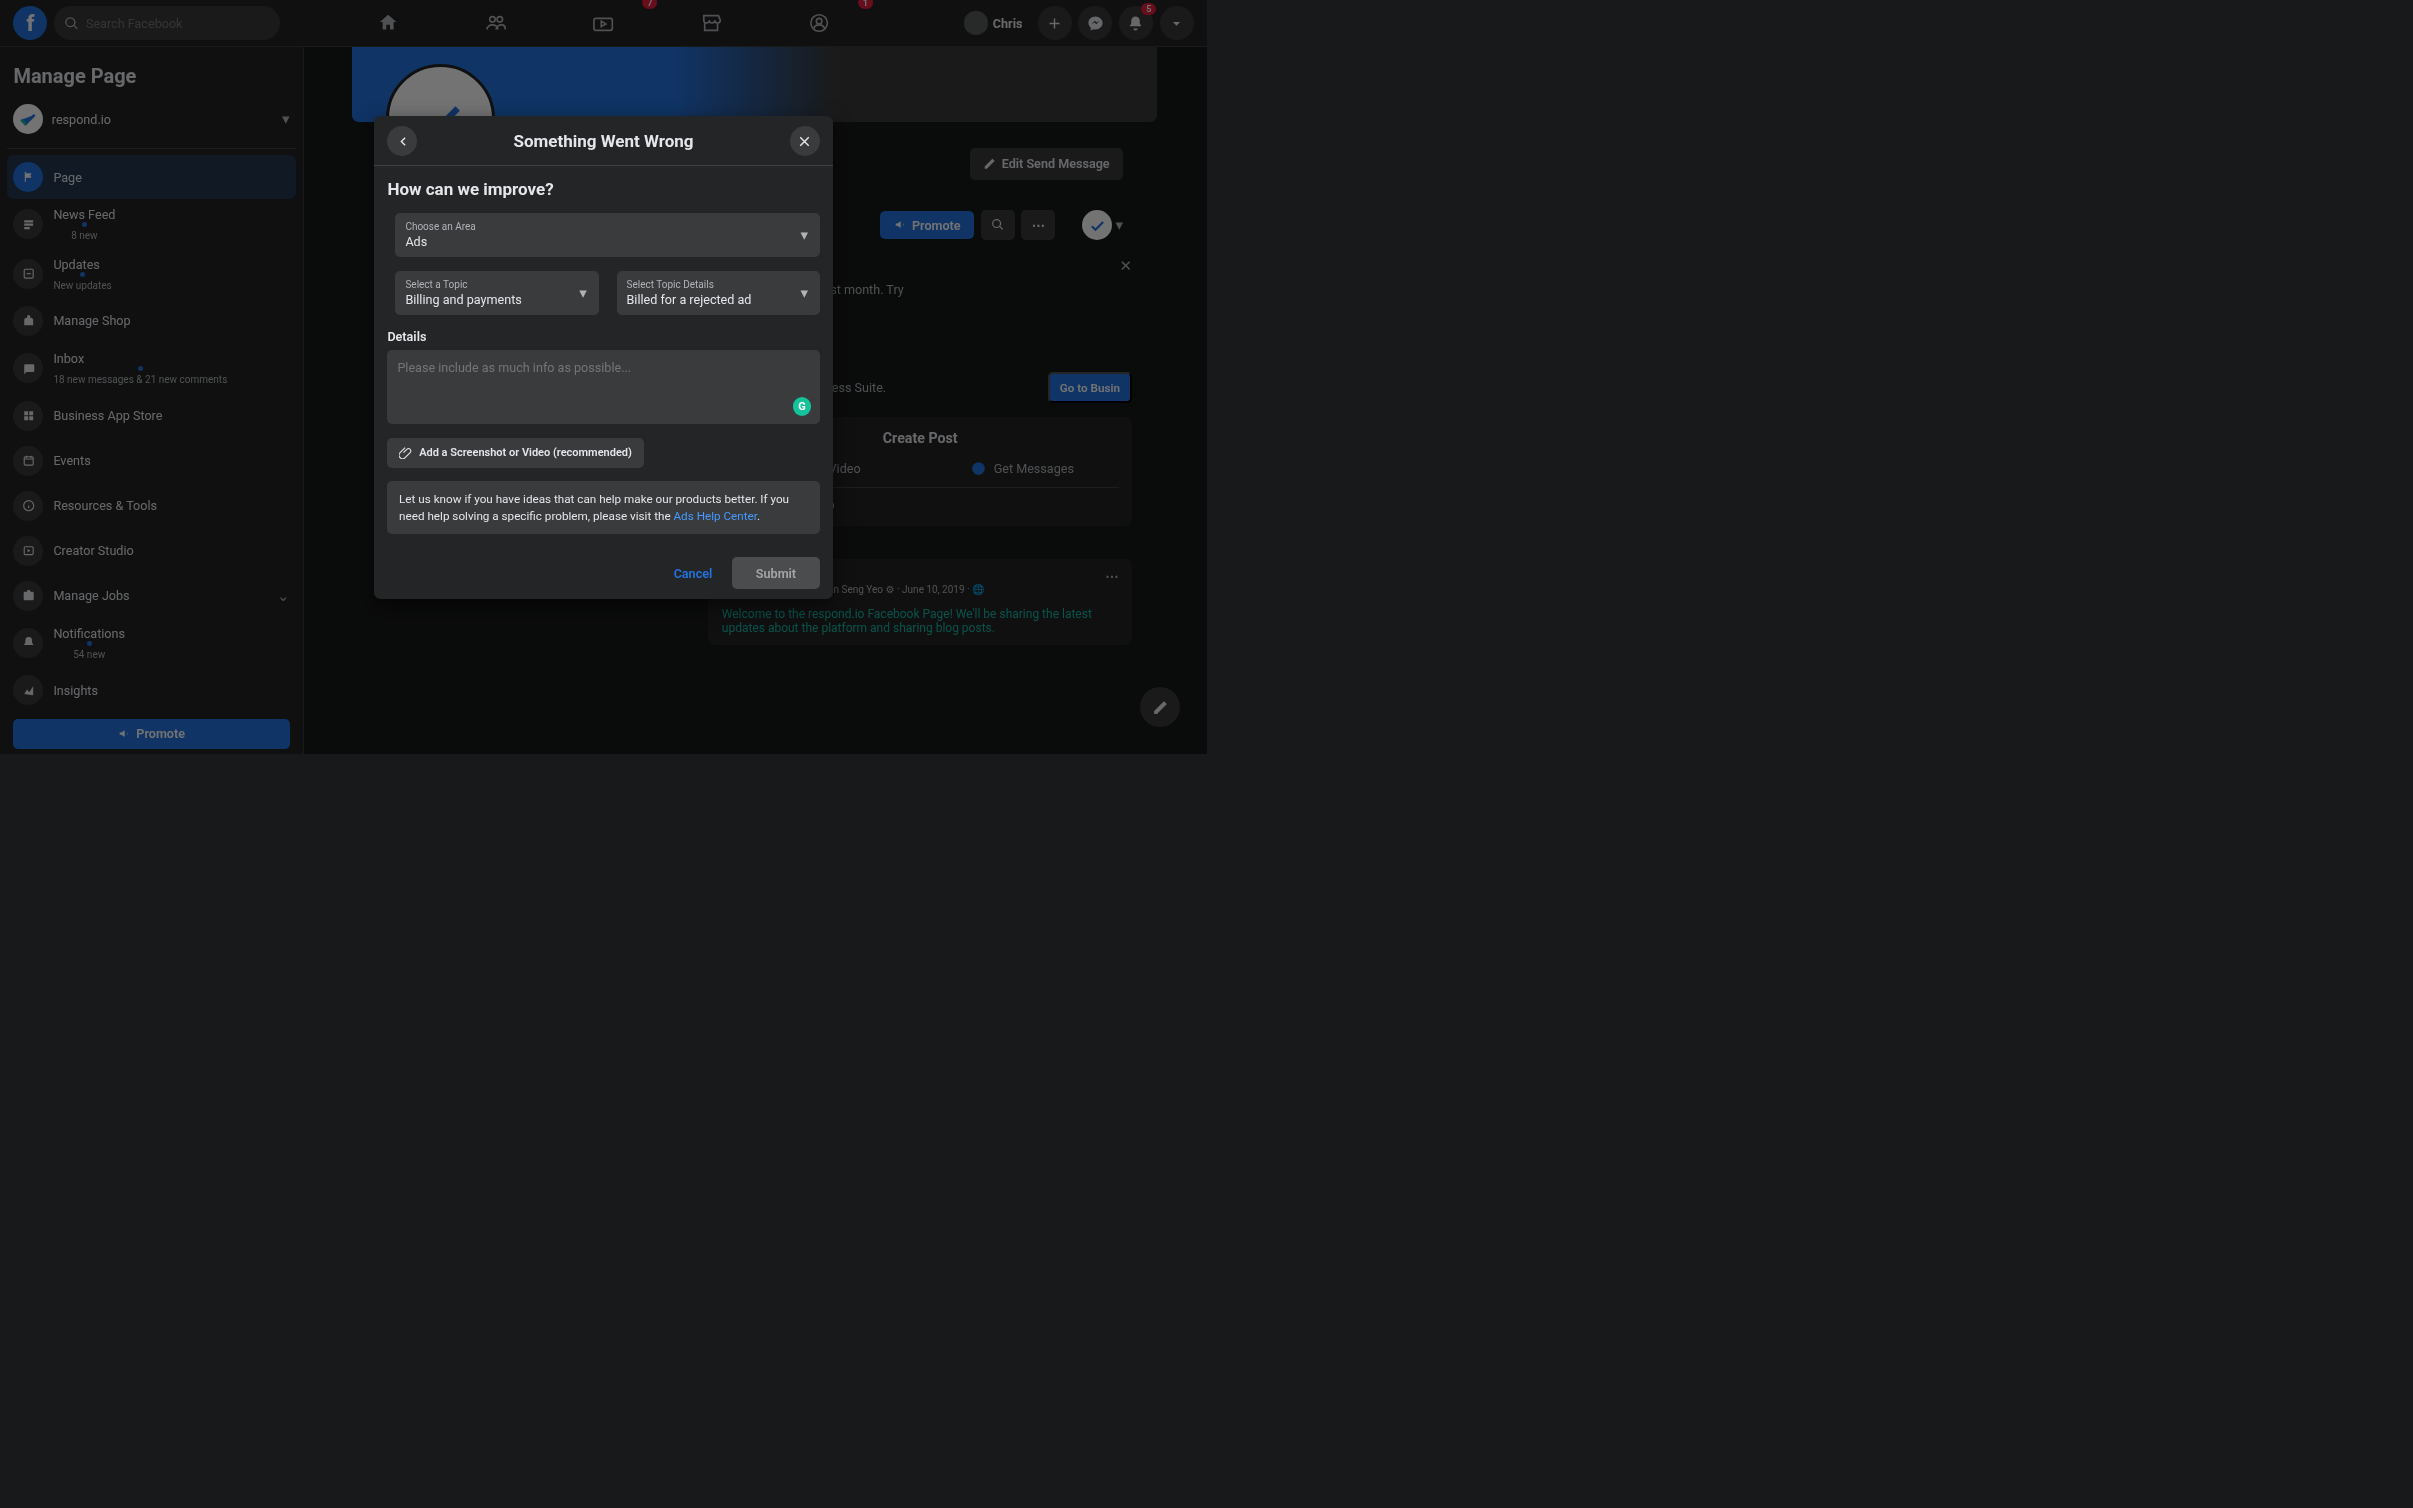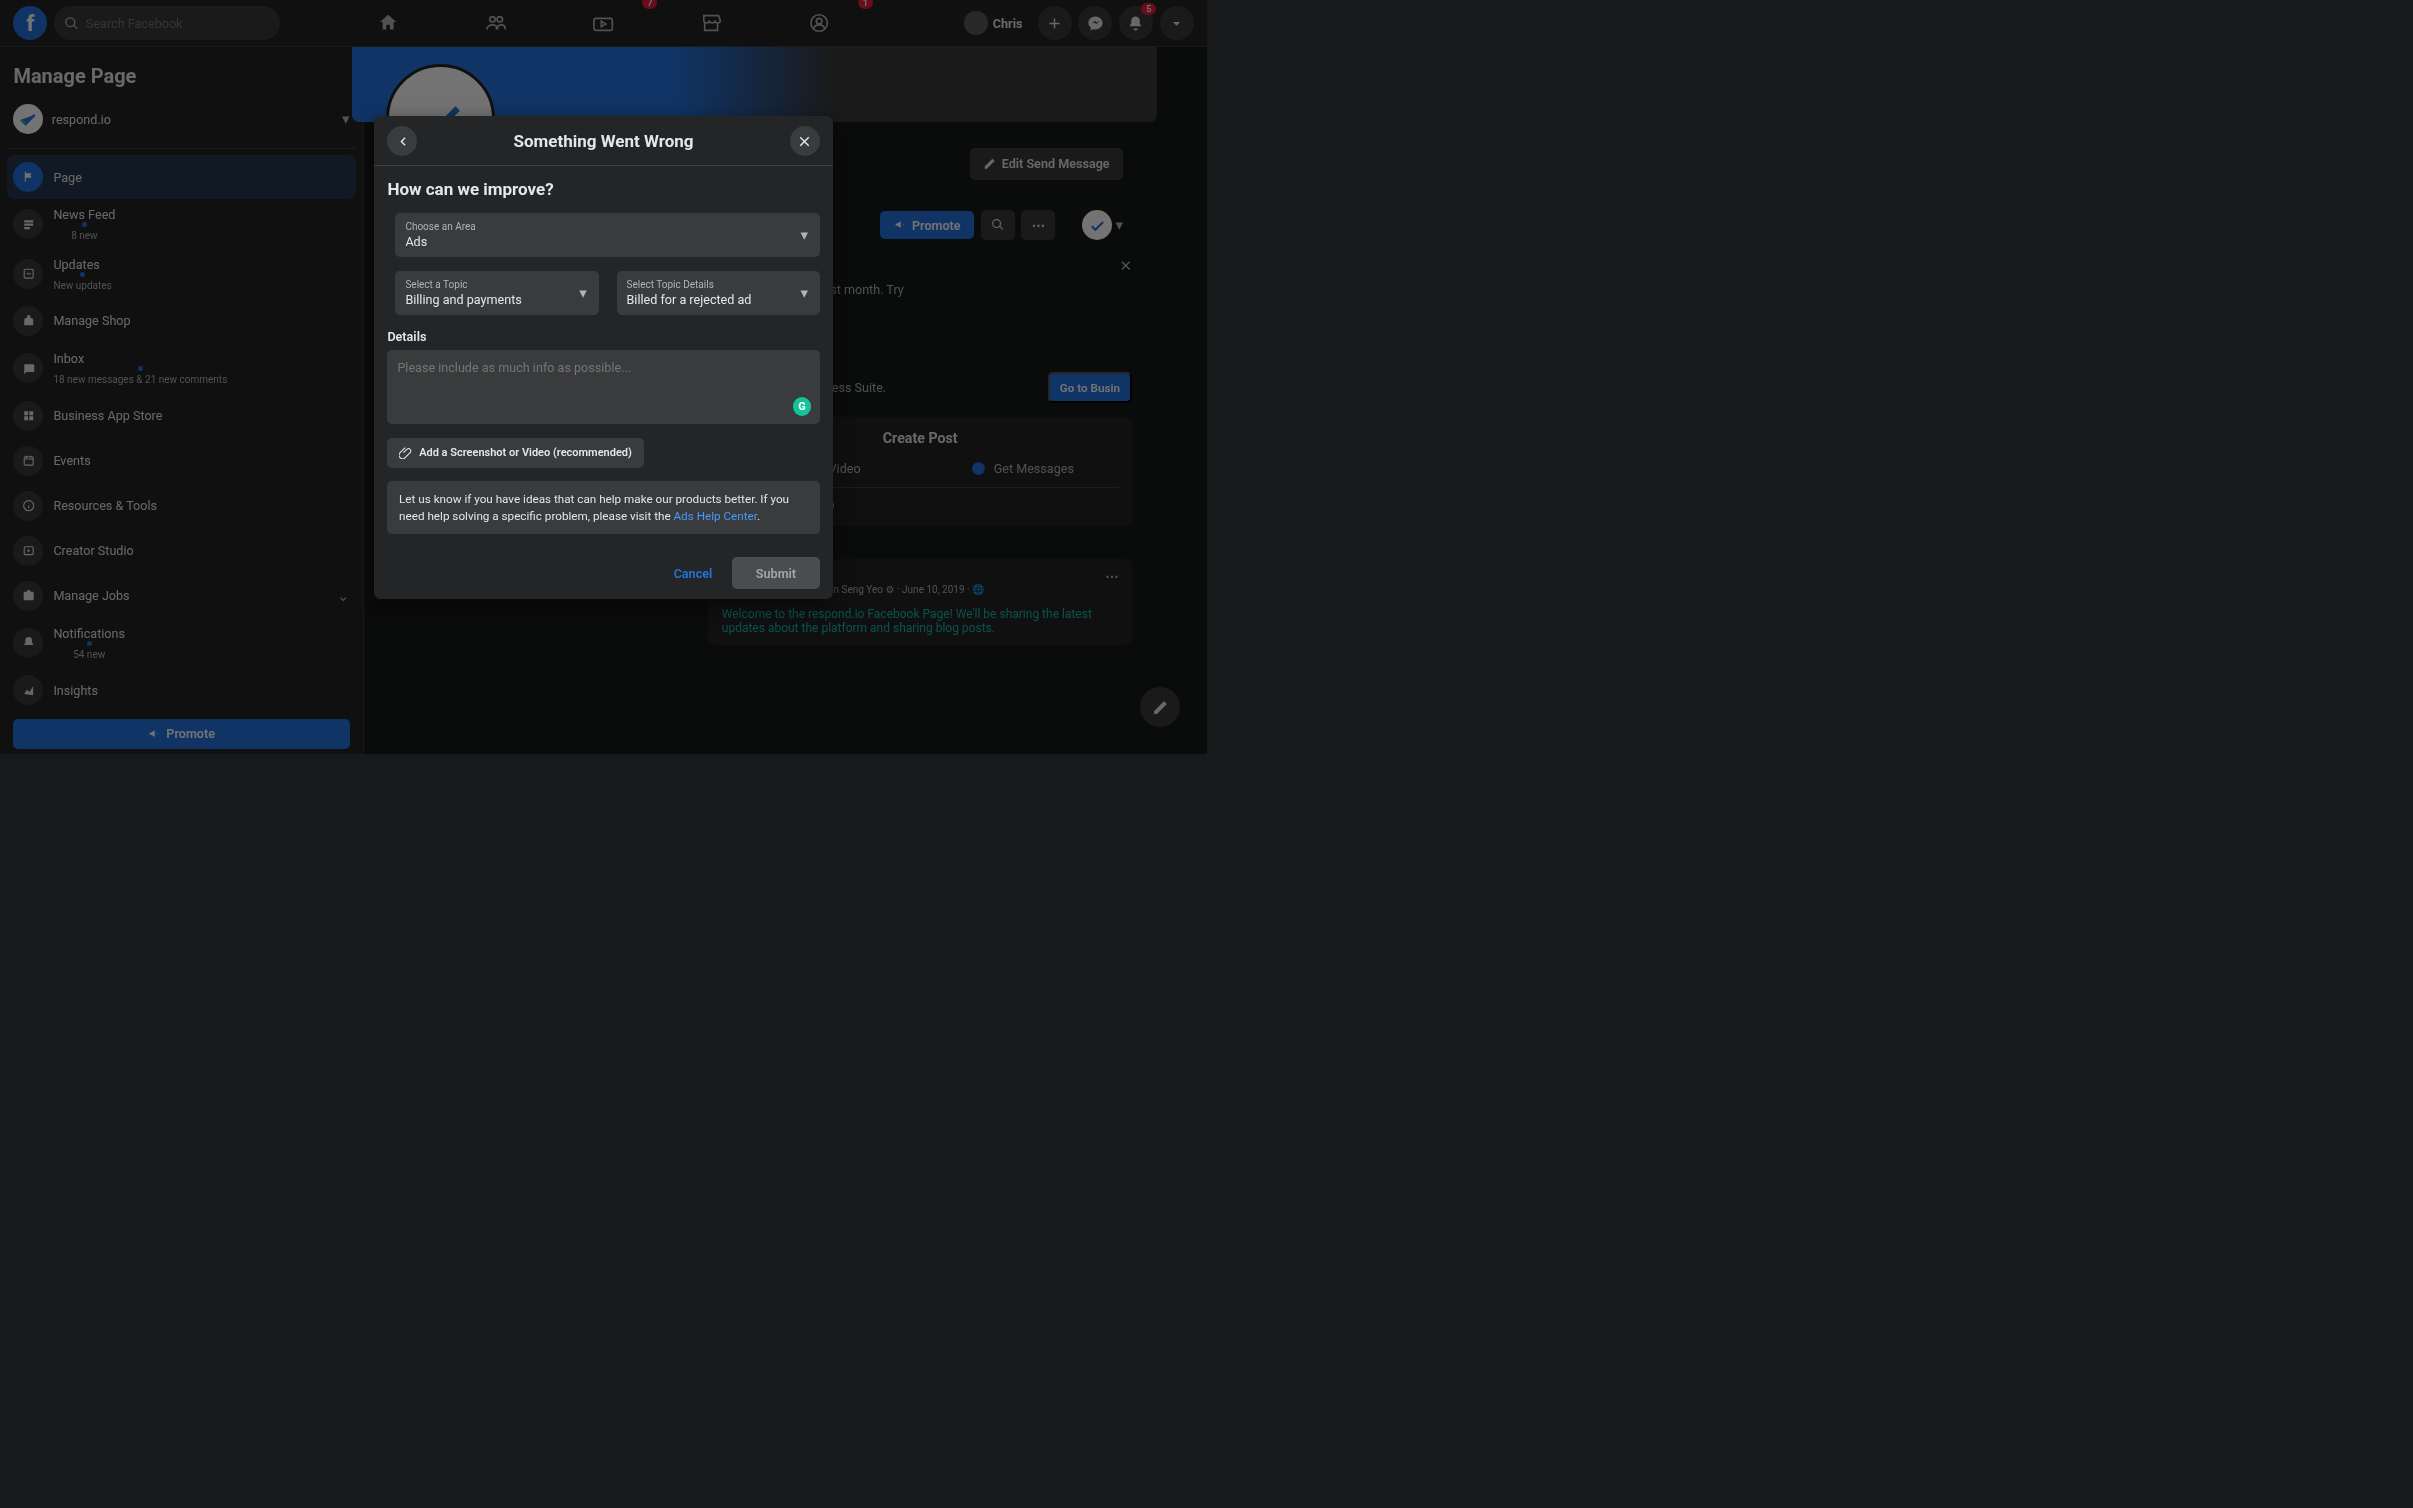--- a/index.html
+++ b/index.html
@@ -13,21 +13,21 @@
 .search-box input { background: none; border: none; outline: none; color: #b0b3b8; font-size: 12.6px; width: 100%; }
 .header-center { display: flex; position: absolute; left: 50%; transform: translateX(-50%); gap: 6.7px; }
 .nav-tab { width: 101px; height: 47px; display: flex; align-items: center; justify-content: center; border-radius: 6.7px; cursor: pointer; position: relative; }
 .header-right { display: flex; align-items: center; gap: 6.7px; }
 .user-chip { display: flex; align-items: center; gap: 5px; padding: 3.4px 8.4px 3.4px 3.4px; border-radius: 17px; cursor: pointer; }
 .user-avatar-sm { width: 23.5px; height: 23.5px; border-radius: 50%; background: #5a5b5c; }
 .icon-btn { width: 34px; height: 34px; border-radius: 50%; background: #3a3b3c; display: flex; align-items: center; justify-content: center; cursor: pointer; position: relative; }
 .badge { position: absolute; top: -3.4px; right: -3.4px; background: #e41e3f; color: #fff; font-size: 9.2px; font-weight: 600; border-radius: 8.4px; padding: 0.8px 4.2px; min-width: 15px; text-align: center; }
 
 
-.sidebar { position: absolute; left: 0; top: 47px; width: 364px; height: calc(754px - 47px); background: #242526; border-right: 0.8px solid #393a3b; padding: 13.4px 6.7px; overflow-y: auto; }
+.sidebar { position: absolute; left: 0; top: 47px; width: 304px; height: calc(754px - 47px); background: #242526; border-right: 0.8px solid #393a3b; padding: 13.4px 6.7px; overflow-y: auto; }
 .sidebar-title { font-size: 20px; font-weight: 700; padding: 3.4px 6.7px 10px; }
 .page-selector { display: flex; align-items: center; gap: 8.4px; padding: 6.7px; border-radius: 6.7px; }
 .page-avatar { width: 30px; height: 30px; border-radius: 50%; background: #fff; display: flex; align-items: center; justify-content: center; }
 .sidebar-item { display: flex; align-items: center; gap: 10px; padding: 6.7px; border-radius: 6.7px; cursor: pointer; margin: 1.7px 0; }
 .sidebar-item.active { background: #2d88ff33; }
 .sidebar-icon { width: 30px; height: 30px; border-radius: 50%; background: #3a3b3c; display: flex; align-items: center; justify-content: center; flex-shrink: 0; }
 .sidebar-item.active .sidebar-icon { background: #2374e1; }
 .sidebar-text { display: flex; flex-direction: column; }
 .sidebar-label { font-size: 12.6px; color: #e4e6eb; }
 .sidebar-sub { font-size: 10px; color: #b0b3b8; display: flex; align-items: center; gap: 3.4px; flex-direction: column; }

